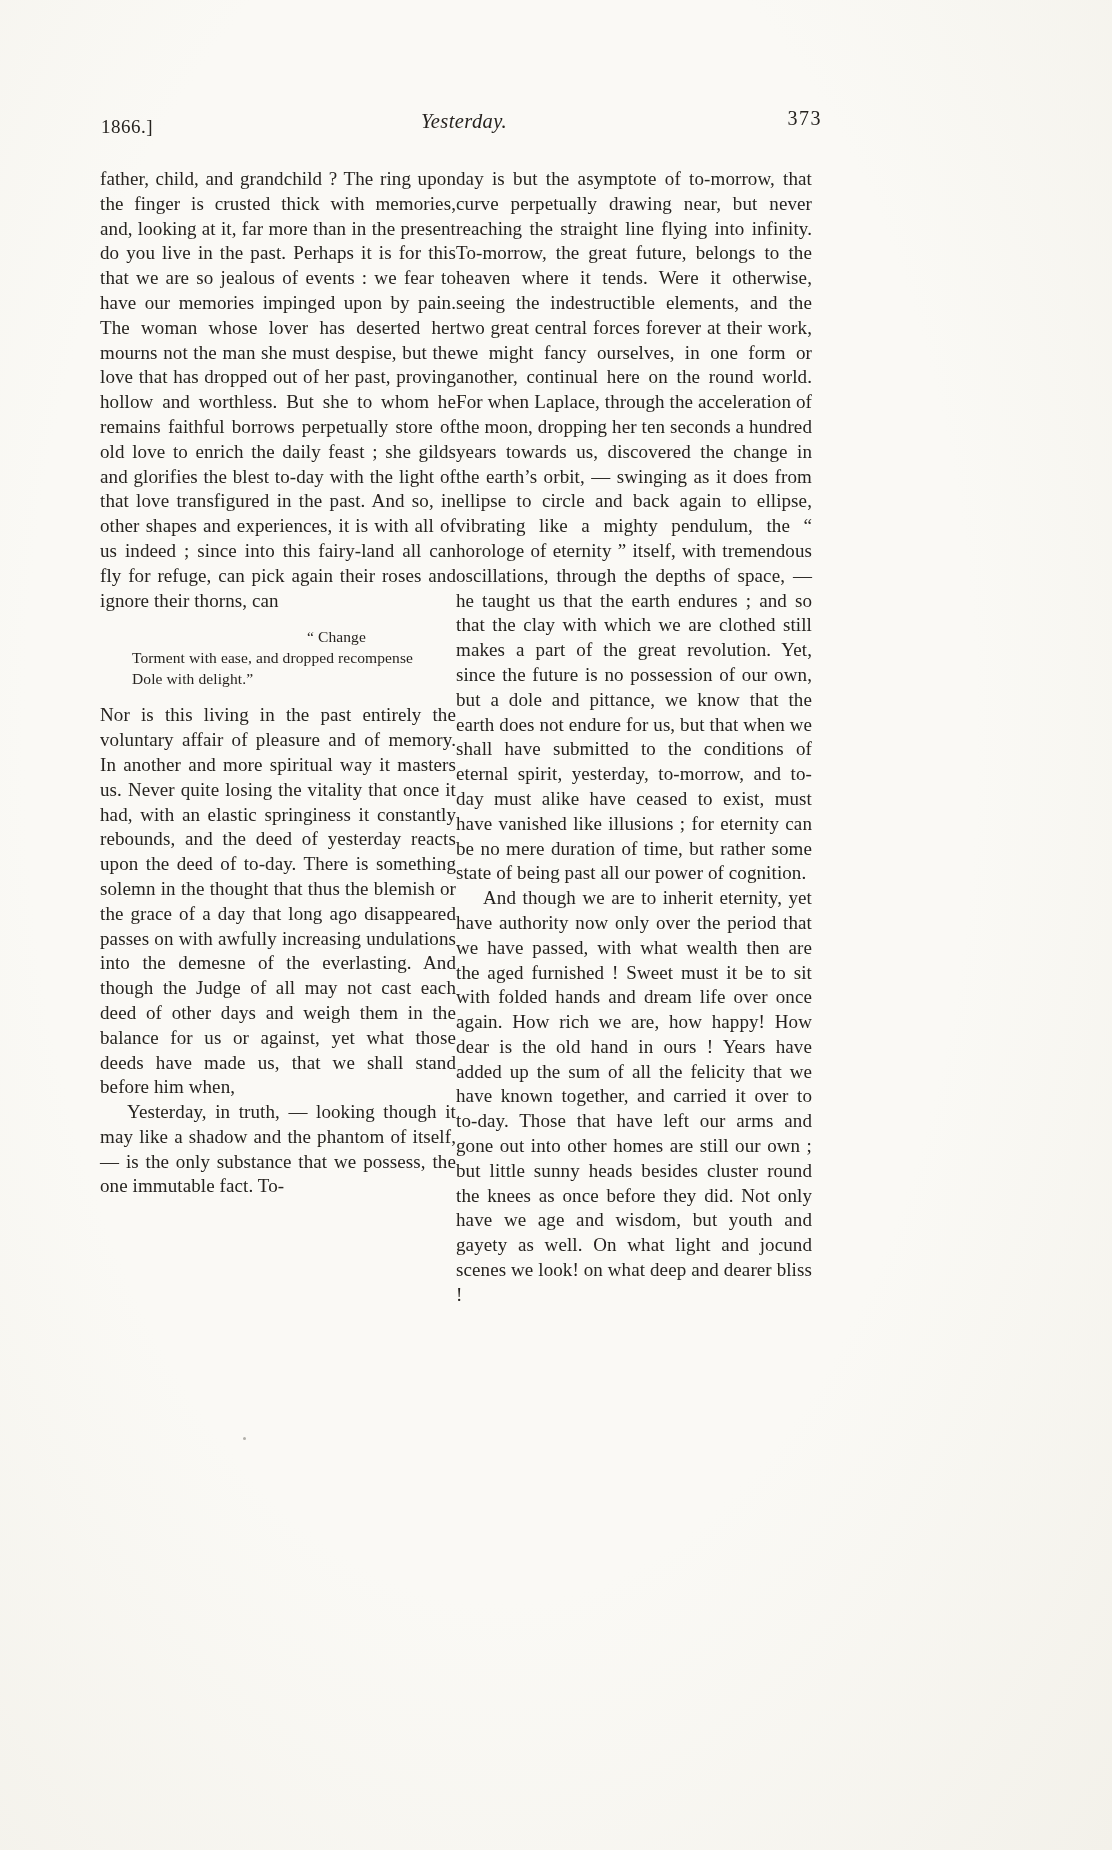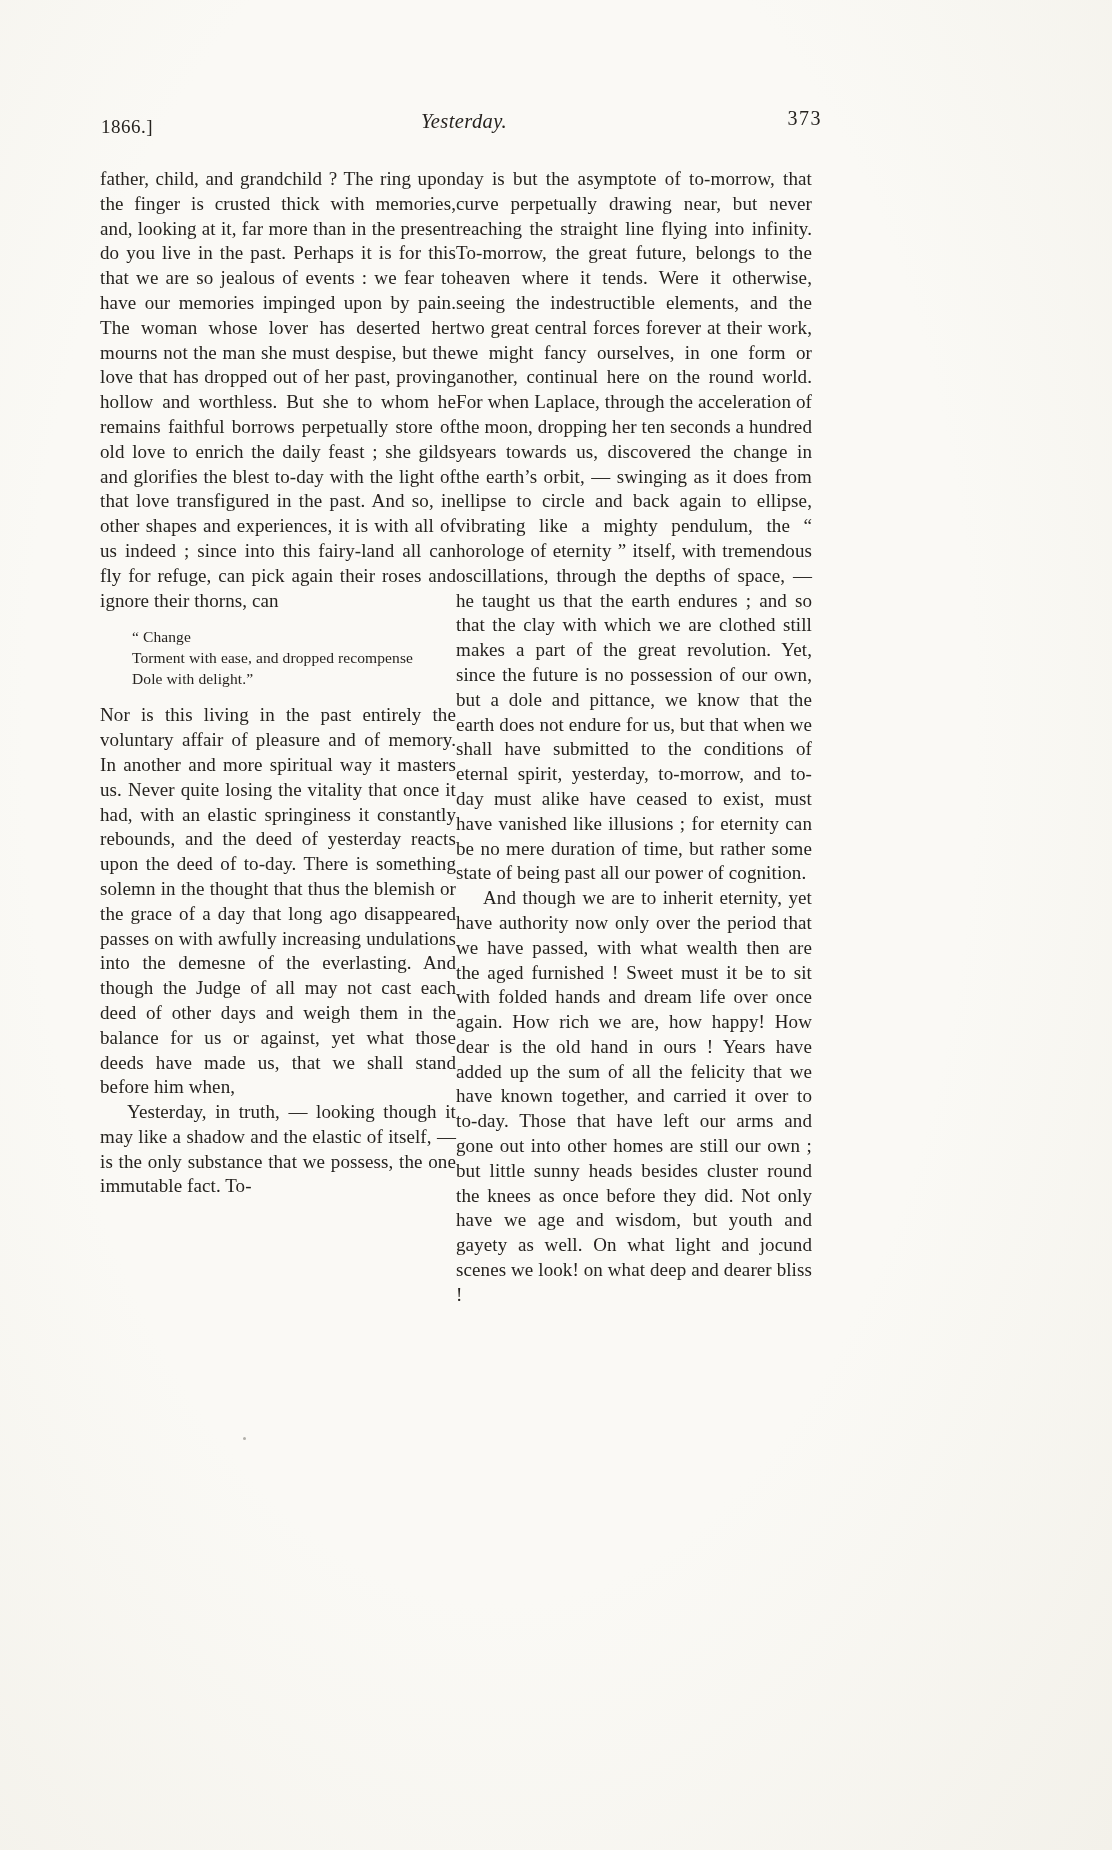--- a/index.html
+++ b/index.html
@@ -59,21 +59,21 @@
   }
   p.para { margin: 0; }
   p.para.indent { text-indent: 27px; }
   .verse {
     font-size: 15.5px;
     line-height: 21px;
     margin: 13px 0 14px 32px;
     text-align: left;
   }
   .verse .verse-line { white-space: normal; }
-  .verse-1 .vl-0 { }
+  .verse-1 .vl-0 { margin-left: 175px; }
   .verse-2 .vl-0 { margin-left: 85px; }
   .scan-speck {
     position: absolute;
     width: 3px;
     height: 3px;
     border-radius: 50%;
     background: rgba(40, 36, 30, 0.35);
   }
   .speck-1 { left: 243px; top: 1437px; }
 </style>
@@ -95,21 +95,21 @@
 
       <div class="verse verse-1">
         <div class="verse-line vl-0">“ Change</div>
         <div class="verse-line vl-1">Torment with ease, and dropped recompense</div>
         <div class="verse-line vl-2">Dole with delight.”</div>
       </div>
 
       <p class="para">Nor is this living in the past entirely the voluntary affair of pleasure and of memory. In another and more spiritual way it masters us. Never quite losing the vitality that once it had, with an elastic springiness it constantly rebounds, and the deed of yesterday reacts upon the deed of to-day. There is something solemn in the thought that thus the blemish or the grace of a day that long ago disappeared passes on with awfully increasing undulations into the demesne of the everlasting. And though the Judge of all may not cast each deed of other days and weigh them in the balance for us or against, yet what those deeds have made us, that we shall stand before him when,</p>
 
 
-      <p class="para indent">Yesterday, in truth, — looking though it may like a shadow and the elastic of itself, — is the only substance that we possess, the one immutable fact. To-</p>
+      <p class="para indent">Yesterday, in truth, — looking though it may like a shadow and the phantom of itself, — is the only substance that we possess, the one immutable fact. To-</p>
     </div>
 
     <div class="column column-right">
       <p class="para">day is but the asymptote of to-morrow, that curve perpetually drawing near, but never reaching the straight line flying into infinity. To-morrow, the great future, belongs to the heaven where it tends. Were it otherwise, seeing the indestructible elements, and the two great central forces forever at their work, we might fancy ourselves, in one form or another, continual here on the round world. For when Laplace, through the acceleration of the moon, dropping her ten seconds a hundred years towards us, discovered the change in the earth’s orbit, — swinging as it does from ellipse to circle and back again to ellipse, vibrating like a mighty pendulum, the “ horologe of eternity ” itself, with tremendous oscillations, through the depths of space, — he taught us that the earth endures ; and so that the clay with which we are clothed still makes a part of the great revolution. Yet, since the future is no possession of our own, but a dole and pittance, we know that the earth does not endure for us, but that when we shall have submitted to the conditions of eternal spirit, yesterday, to-morrow, and to-day must alike have ceased to exist, must have vanished like illusions ; for eternity can be no mere duration of time, but rather some state of being past all our power of cognition.</p>
       <p class="para indent">And though we are to inherit eternity, yet have authority now only over the period that we have passed, with what wealth then are the aged furnished ! Sweet must it be to sit with folded hands and dream life over once again. How rich we are, how happy! How dear is the old hand in ours ! Years have added up the sum of all the felicity that we have known together, and carried it over to to-day. Those that have left our arms and gone out into other homes are still our own ; but little sunny heads besides cluster round the knees as once before they did. Not only have we age and wisdom, but youth and gayety as well. On what light and jocund scenes we look! on what deep and dearer bliss !</p>
     </div>
 
   </div>
 </div>
 

